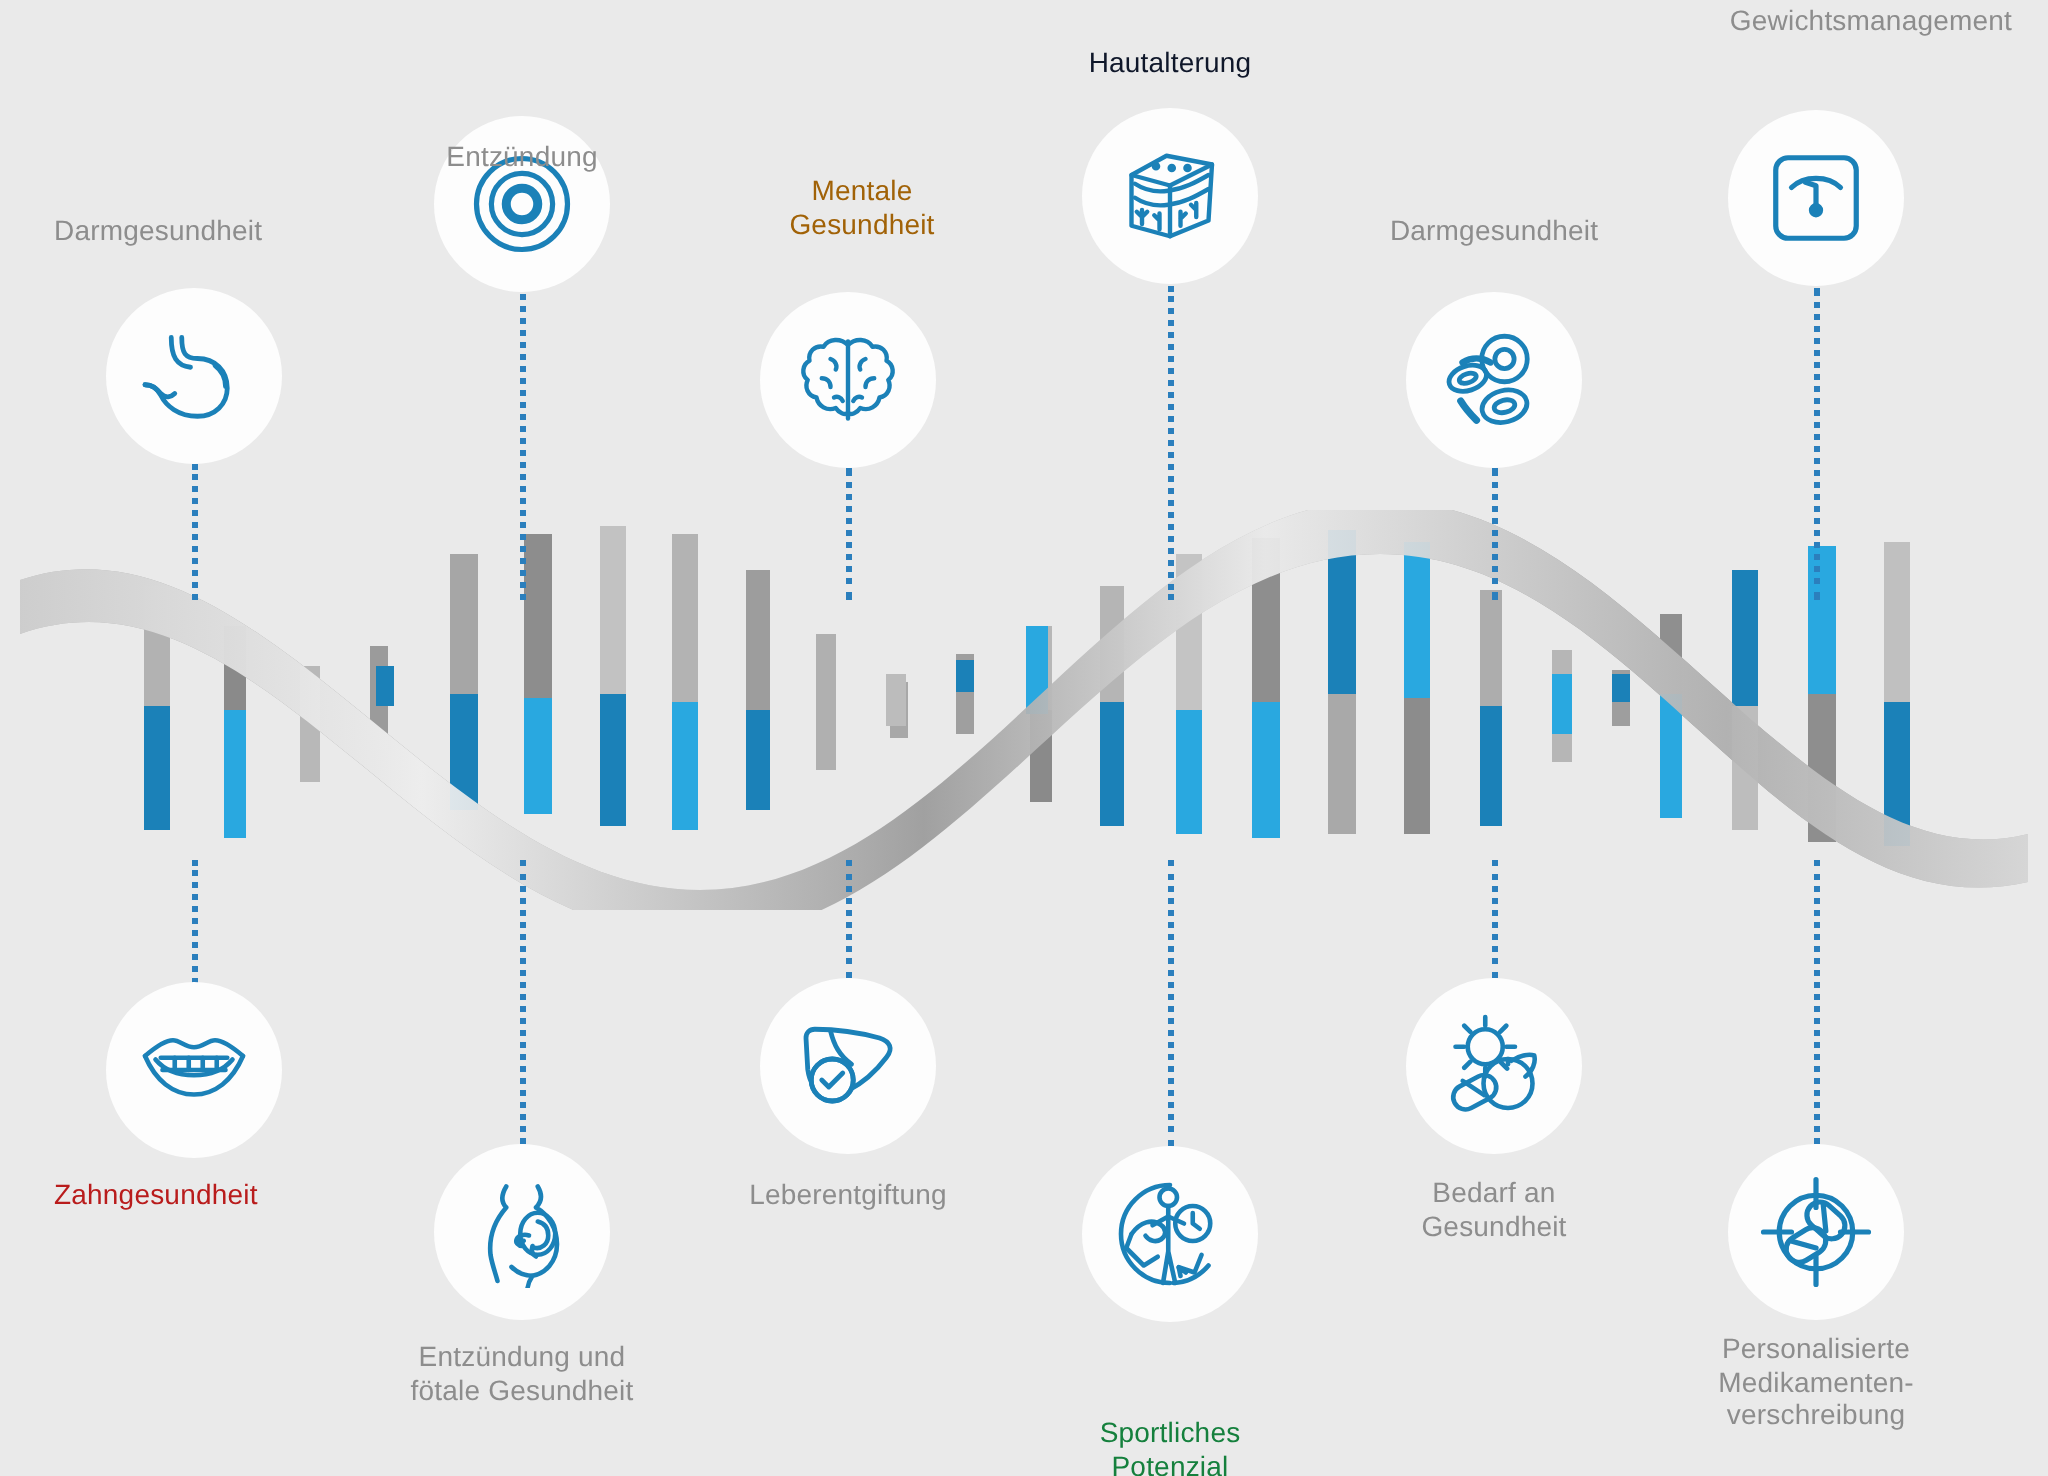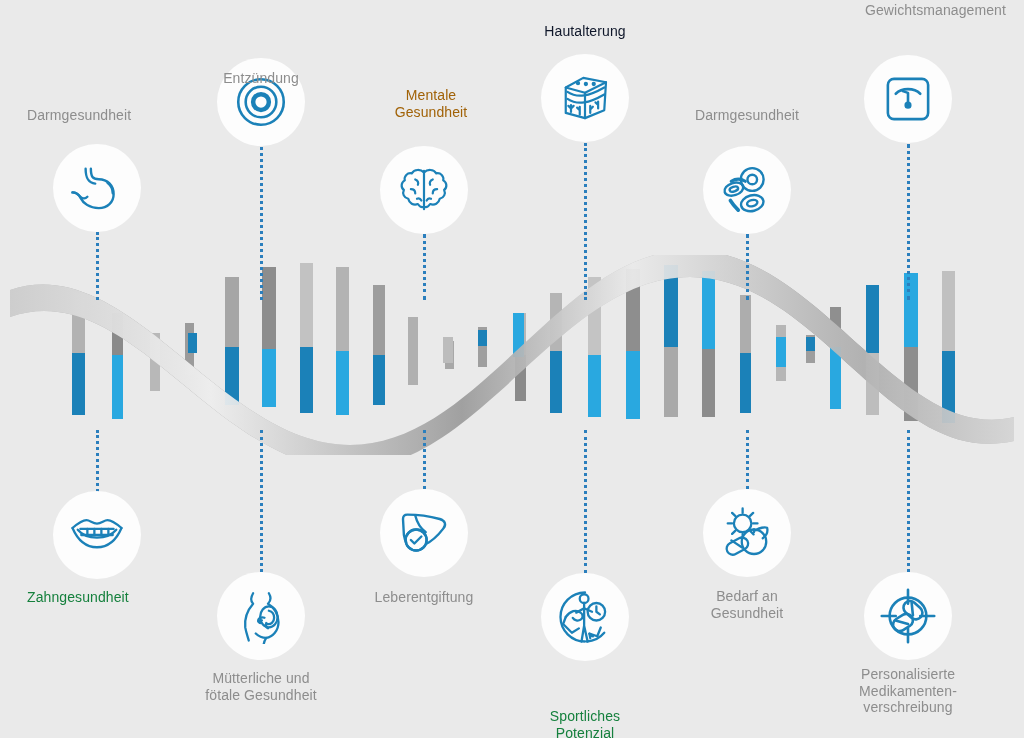--- a/index.html
+++ b/index.html
@@ -240,37 +240,37 @@
           <svg viewBox="0 0 64 64" fill="none" stroke="#1b81b8" stroke-width="2.3" stroke-linecap="round" stroke-linejoin="round">
 <path d="M4 24 c7-6 12-9 16-9 c4 0 7 4 12 4 c5 0 8-4 12-4 c4 0 9 3 16 9"></path>
 <path d="M4 24 c6 14 16 22 28 22 c12 0 22-8 28-22"></path>
 <path d="M10 26 c5 6 13 9 22 9 c9 0 17-3 22-9"></path>
 <path d="M13 25 l38 0"></path>
             <path d="M14 32 l36 0"></path>
 <path d="M21 25 v6 M29 25 v7 M37 25 v7 M45 25 v6"></path>
           </svg>
         </span>
       </div>
-      <div class="label l" style="left: 27px; top: 589px; color: #15803d;">Zahngesundheit</div>
+      <div class="label l" style="left: 27px; top: 589px; color: #b91c1c;">Zahngesundheit</div>
       <div class="connector" style="left: 260px; top: 430px; height: 142px; border-left-color: rgb(43, 127, 189);"></div>
       <div class="node" style="left: 217px; top: 572px; background: rgb(253, 253, 253);">
         <span>
           <svg viewBox="0 0 64 64" fill="none" stroke="#1b81b8" stroke-width="2.3" stroke-linecap="round" stroke-linejoin="round">
 <path d="M23 6 c-3 5-3 9 0 12 c-7 8-10 17-9 27 c1 6 3 11 4 15"></path>
 <path d="M41 6 c3 5 2 9-1 12 c7 4 12 12 12 21 c0 10-7 17-14 18 c-2 3-3 6-3 9"></path>
 <path d="M38 57 c-5 0-9-2-12-5"></path>
 <ellipse cx="41" cy="33" rx="10" ry="12"></ellipse>
 <path d="M41 26 c4 1 6 4 6 8 c0 5-4 8-8 7"></path>
 <path d="M36 34 c-3-1-6 0-7 2 c-1 2 1 4 3 4"></path>
 <path d="M38 40 c-1 3 0 5 2 6"></path>
 <path d="M33 37 l-4 1"></path>
           </svg>
         </span>
       </div>
-      <div class="label c" style="left: 261px; top: 670px; color: rgb(141, 141, 141);">Mütterliche und
+      <div class="label c" style="left: 261px; top: 670px; color: rgb(141, 141, 141);">Entzündung und
 fötale Gesundheit</div>
       <div class="connector" style="left: 423px; top: 430px; height: 59px; border-left-color: rgb(43, 127, 189);"></div>
       <div class="node" style="left: 380px; top: 489px; background: rgb(253, 253, 253);">
         <span>
           <svg viewBox="0 0 64 64" fill="none" stroke="#1b81b8" stroke-width="2.4" stroke-linecap="round" stroke-linejoin="round">
 <path d="M8 16 c0-3 2-5 5-5 c12 0 26 2 37 5 c6 2 8 6 4 11 c-6 8-14 15-22 19 c-5 3-10 4-14 2 c-5-2-8-7-9-14 Z"></path>
 <path d="M22 12 c2 8 5 14 12 19"></path>
 <circle cx="23" cy="40" r="12" fill="#fdfdfd"></circle>
 <circle cx="23" cy="40" r="12"></circle>
 <path d="M17 40 l4 4 l8-8"></path>

